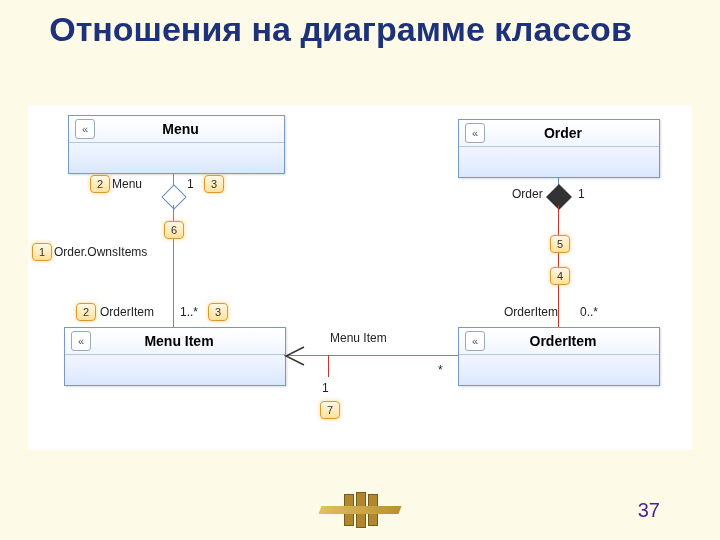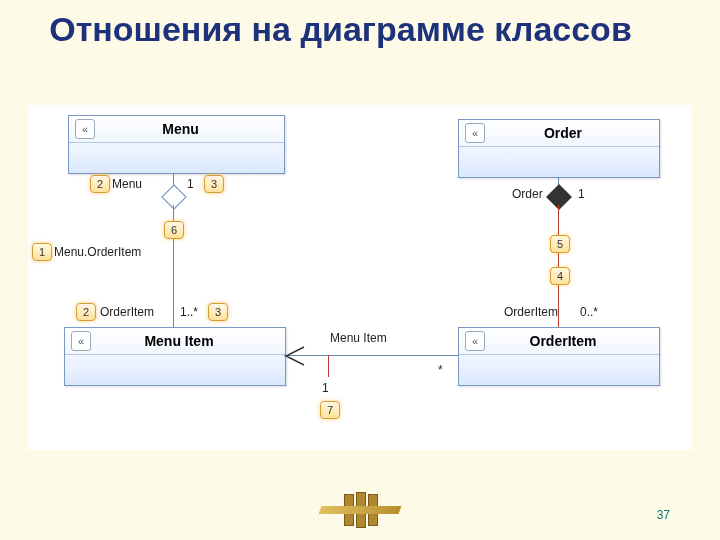--- a/index.html
+++ b/index.html
@@ -17,21 +17,21 @@
   .lbl{position:absolute;font-size:12px;color:#222}
 
   .line{position:absolute;background:#6a88b5}
   .hline{height:1px}
   .vline{width:1px}
   .redline{background:#c0392b}
 
   .diamond{position:absolute;width:16px;height:16px;transform:rotate(45deg);background:#fff;border:1px solid #6a88b5}
   .diamond.filled{background:#333;border-color:#333}
 
-  .pagenum{position:absolute;bottom:18px;right:50px;font-size:12px;color:#0f766e}
+  .pagenum{position:absolute;bottom:18px;right:60px;font-size:20px;color:#4c1d95}
 
   .logo{position:absolute;bottom:12px;left:328px;width:64px;height:36px}
   .logo .bar{position:absolute;width:8px;background:#b0862f;border:1px solid #7a5a17}
   .logo .deco{position:absolute;top:14px;left:-8px;width:80px;height:8px;background:linear-gradient(90deg,#e0c060,#b8902f);transform:skewX(-20deg)}
 </style>
 </head>
 <body>
 
 <div class="slide">
   <div class="title">Отношения на диаграмме классов</div>
@@ -80,21 +80,21 @@
 
     <div class="line hline" style="left:256px;top:250px;width:174px"></div>
     <svg style="position:absolute;left:256px;top:240px" width="22" height="22">
       <path d="M20 2 L2 11 L20 20" fill="none" stroke="#333" stroke-width="1.4"></path>
     </svg>
 
     <div class="line vline redline" style="left:300px;top:250px;height:22px"></div>
 
     <div class="lbl" style="left:84px;top:72px">Menu</div>
     <div class="lbl" style="left:159px;top:72px">1</div>
-    <div class="lbl" style="left:26px;top:140px">Menu.OrderItem</div>
+    <div class="lbl" style="left:26px;top:140px">Order.OwnsItems</div>
     <div class="lbl" style="left:72px;top:200px">OrderItem</div>
     <div class="lbl" style="left:152px;top:200px">1..*</div>
 
     <div class="lbl" style="left:484px;top:82px">Order</div>
     <div class="lbl" style="left:550px;top:82px">1</div>
     <div class="lbl" style="left:476px;top:200px">OrderItem</div>
     <div class="lbl" style="left:552px;top:200px">0..*</div>
 
     <div class="lbl" style="left:302px;top:226px">Menu Item</div>
     <div class="lbl" style="left:294px;top:276px">1</div>

